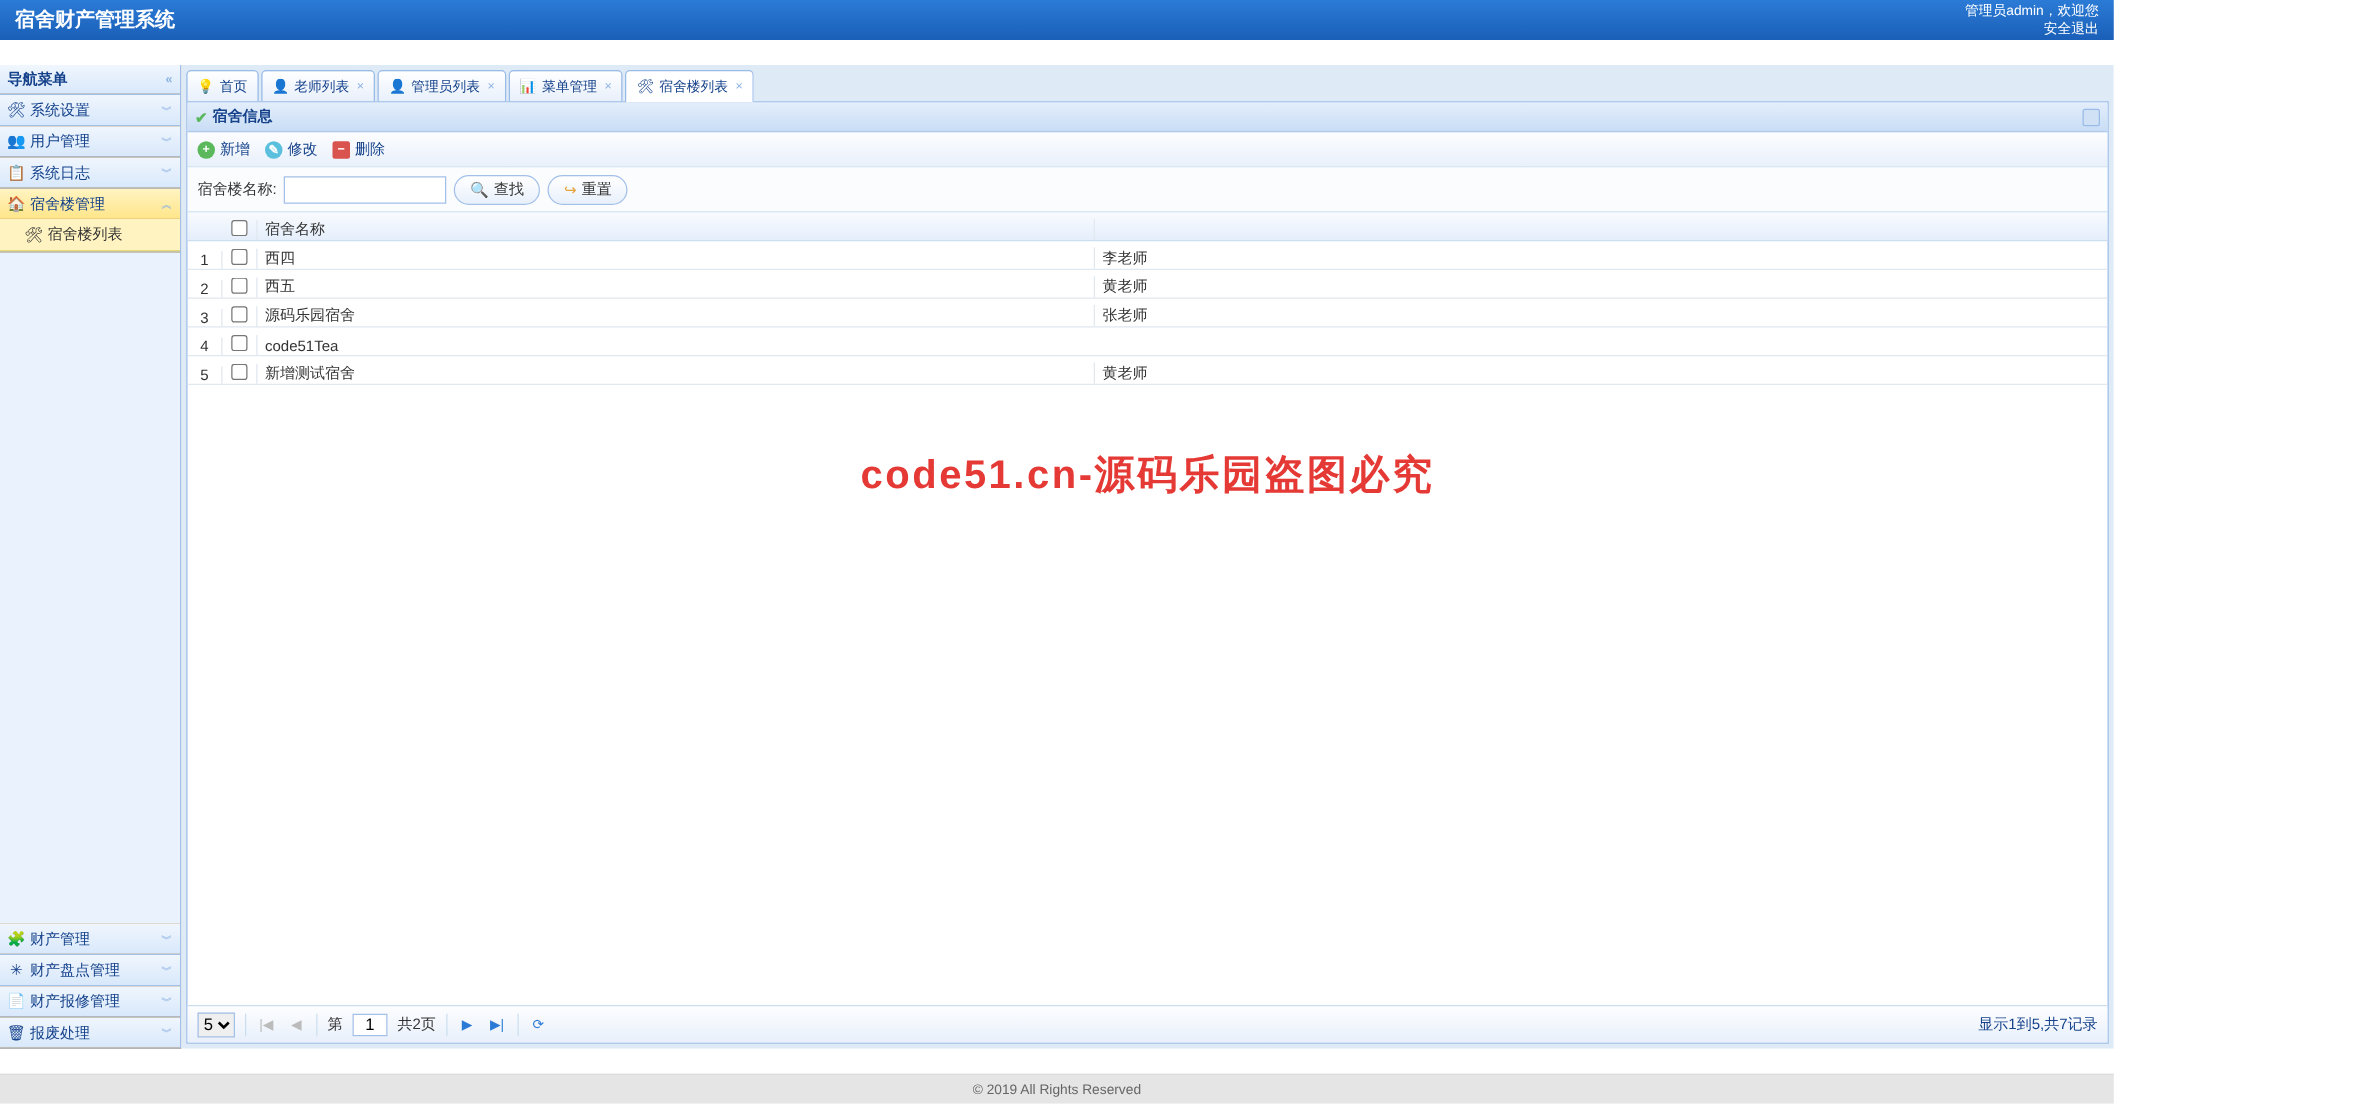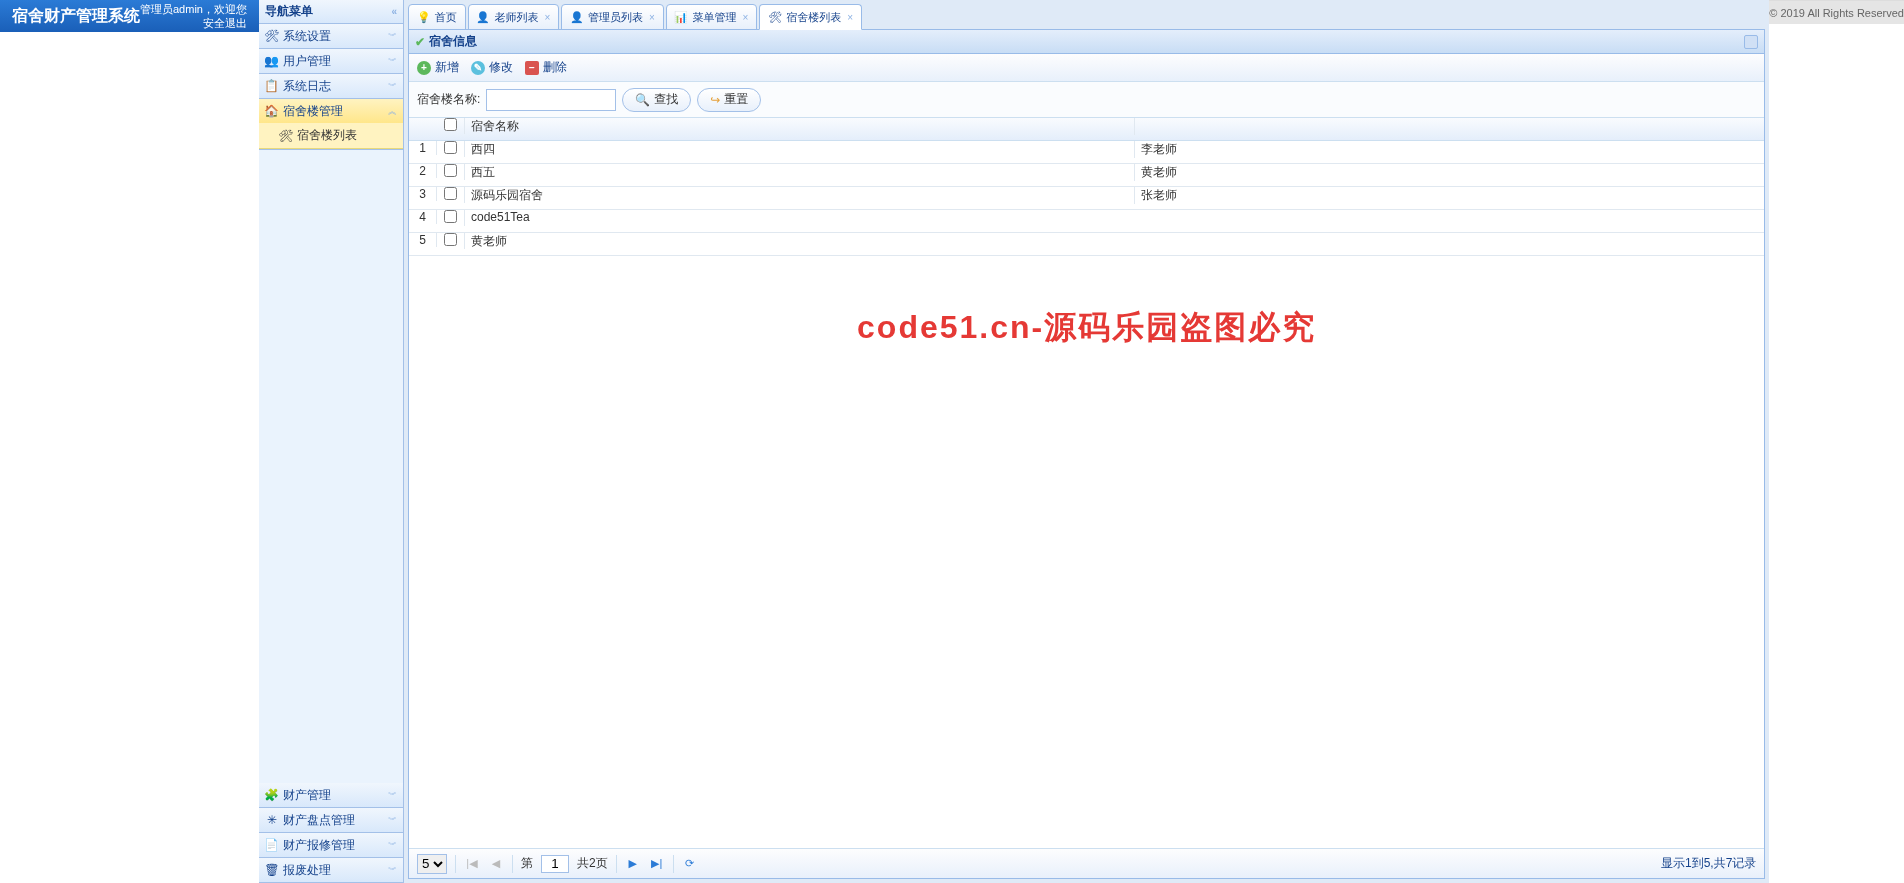--- a/index.html
+++ b/index.html
@@ -1,17 +1,17 @@
 <!DOCTYPE html>
 <html><head>
 <meta charset="utf-8">
 <style>
 * { box-sizing: border-box; margin: 0; padding: 0; }
 body { font-family: "Microsoft YaHei", Arial, sans-serif; font-size: 12px; color: #333; background: #fff; overflow: hidden; }
-.app { display: flex; flex-direction: row; height: 883px; width: 1904px; }
+.app { display: flex; flex-direction: column; height: 883px; width: 1691px; gap: 20px; }
 .header { height: 32px; background: linear-gradient(to bottom, #2b7bd6, #1a5fb8); color: #fff; display: flex; align-items: center; padding: 0 12px; justify-content: space-between; }
 .header-title { font-size: 16px; font-weight: bold; }
 .header-right { text-align: right; font-size: 11px; line-height: 14px; }
 .main { flex: 1; display: flex; overflow: hidden; }
 .sidebar { width: 145px; background: #a16207; border-right: 1px solid #a3c0e8; display: flex; flex-direction: column; }
 .sidebar-header { height: 24px; background: linear-gradient(to bottom, #f0f6fd, #d8e8fb); border-bottom: 1px solid #a3c0e8; display: flex; align-items: center; justify-content: space-between; padding: 0 6px; font-weight: bold; color: #15428b; }
 .collapse-icon { color: #8db2e3; font-size: 10px; cursor: pointer; }
 .nav-group { border-bottom: 1px solid #a3c0e8; }
 .nav-group-header { height: 24px; background: linear-gradient(to bottom, #f0f6fd, #d8e8fb); display: flex; align-items: center; justify-content: space-between; padding: 0 6px; cursor: pointer; color: #15428b; }
 .nav-group-header.active { background: linear-gradient(to bottom, #fff3c1, #ffe68a); }
@@ -32,21 +32,21 @@
 .toolbar { height: 28px; background: linear-gradient(to bottom, #fdfdfe, #e8f0fb); border-bottom: 1px solid #ccdff0; display: flex; align-items: center; padding: 0 8px; gap: 12px; }
 .tool-btn { display: flex; align-items: center; gap: 4px; cursor: pointer; color: #15428b; }
 .tool-icon { width: 14px; height: 14px; border-radius: 50%; display: inline-flex; align-items: center; justify-content: center; font-size: 10px; font-weight: bold; color: #fff; }
 .tool-icon.add { background: #5cb85c; }
 .tool-icon.edit { background: #5bc0de; color: #fff; }
 .tool-icon.del { background: #d9534f; color: #fff; border-radius: 2px; }
 .search-bar { height: 36px; background: #fafcfe; border-bottom: 1px solid #ccdff0; display: flex; align-items: center; padding: 14px 8px; gap: 6px; }
 .search-input { height: 22px; width: 130px; border: 1px solid #a3c0e8; padding: 0 4px; }
 .btn { height: 24px; background: linear-gradient(to bottom, #fff, #e8f0fb); border: 1px solid #a3c0e8; border-radius: 12px; padding: 0 12px; display: flex; align-items: center; gap: 4px; cursor: pointer; color: #333; }
 .table { flex: 1; overflow: auto; position: relative; }
-.table-row { display: flex; height: 23px; border-bottom: 1px solid #e0e8f0; align-items: flex-start; }
+.table-row { display: flex; height: 23px; border-bottom: 1px solid #e0e8f0; align-items: flex-end; }
 .table-row.header-row { background: linear-gradient(to bottom, #f9fbfe, #e4eefb); border-bottom: 1px solid #ccdff0; font-weight: normal; color: #333; }
 .col-num { width: 28px; text-align: center; border-right: 1px solid #e0e8f0; }
 .col-check { width: 28px; text-align: center; border-right: 1px solid #e0e8f0; }
 .col-name { width: 670px; padding-left: 6px; border-right: 1px solid #e0e8f0; }
 .col-mgr { flex: 1; padding-left: 6px; }
 input[type="checkbox"] { width: 13px; height: 13px; }
 .watermark { position: absolute; top: 188px; left: 50%; transform: translateX(-50%); font-size: 32px; color: #e53935; font-weight: bold; pointer-events: none; letter-spacing: 2px; }
 .pager { height: 30px; background: linear-gradient(to bottom, #fdfdfe, #e8f0fb); border-top: 1px solid #ccdff0; display: flex; align-items: center; padding: 0 8px; gap: 8px; }
 .pager select { height: 20px; border: 1px solid #a3c0e8; }
 .pager-sep { width: 1px; height: 18px; background: #ccdff0; }
@@ -249,20 +249,21 @@
                 <div class="col-mgr">张老师</div>
               </div>
               <div class="table-row">
                 <div class="col-num">4</div>
                 <div class="col-check"><input type="checkbox" style=""></div>
                 <div class="col-mgr">code51Tea</div>
               </div>
               <div class="table-row">
                 <div class="col-num">5</div>
                 <div class="col-check"><input type="checkbox" style=""></div>
+                <div class="col-name">新增测试宿舍</div>
                 <div class="col-mgr">黄老师</div>
               </div>
             </div>
           <div class="watermark">code51.cn-源码乐园盗图必究</div>
         </div>
 
         <div class="pager">
           <select>
             <option>5</option>
           </select>

